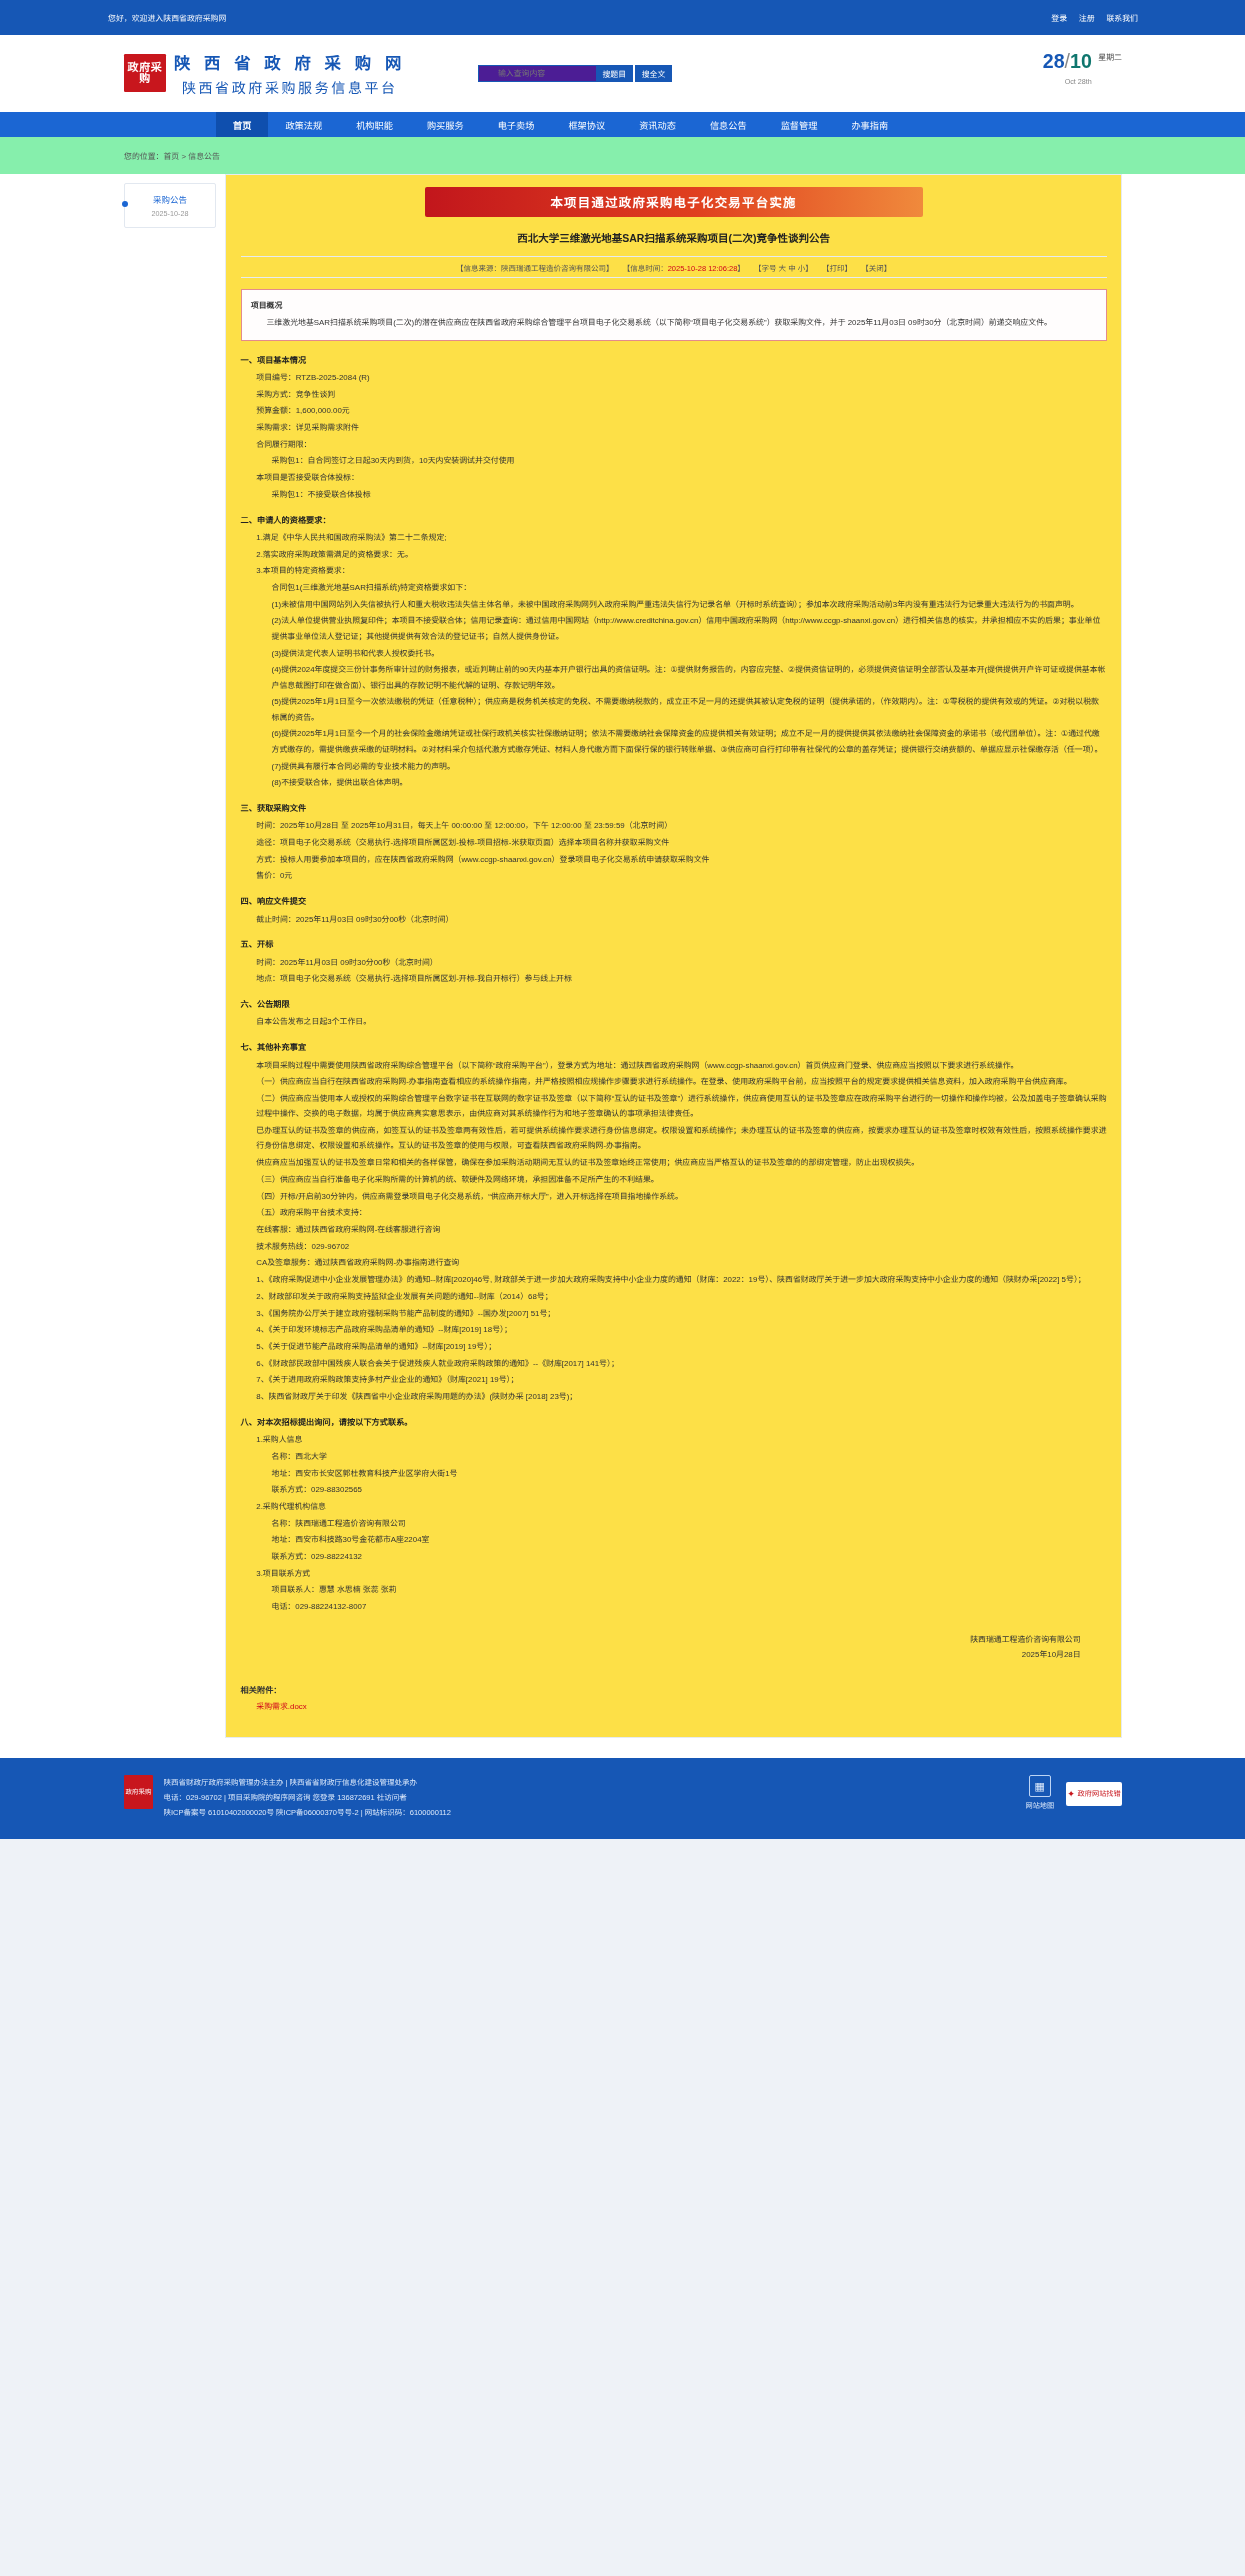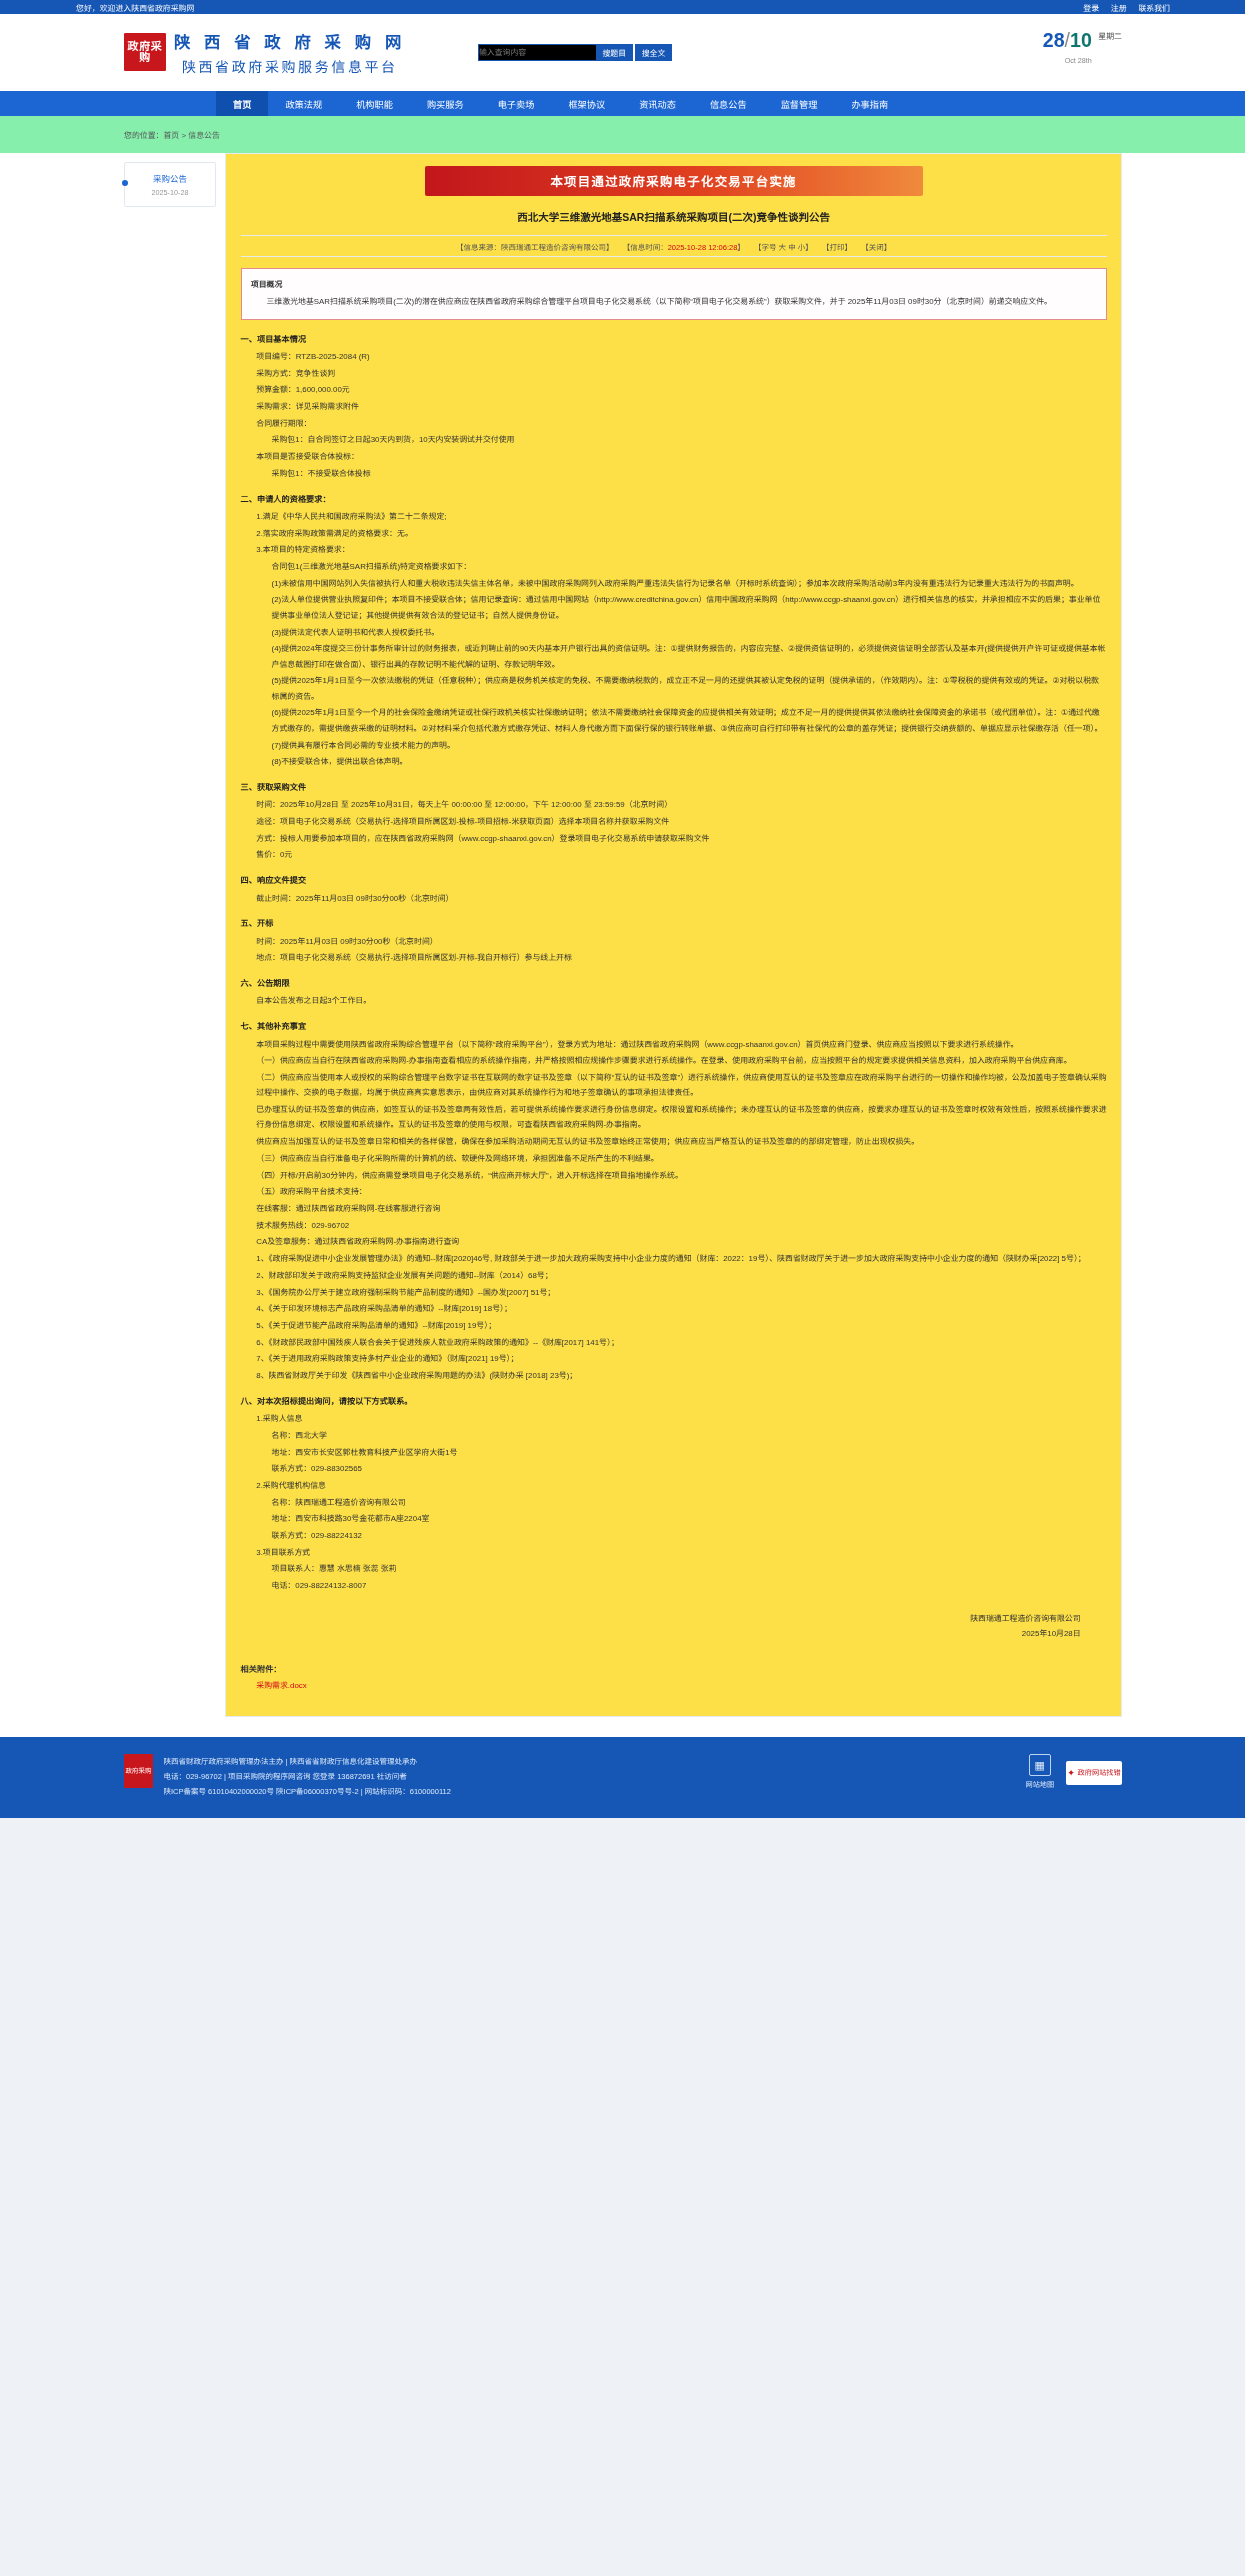--- a/index.html
+++ b/index.html
@@ -9,23 +9,23 @@
     width:1246px;
     font-family:"Liberation Sans","DejaVu Sans",sans-serif;
     background:#eef2f7;
     color:#333;
     font-size:8.5px;
   }
   .page { width:1246px; margin:0 auto; background:#ffffff; }
 
   
   .topbar {
-    height:14px; background:#1657b5; color:#ffffff;
+    height:35px; background:#1657b5; color:#ffffff;
     display:flex; align-items:center; justify-content:space-between;
-    padding:0 76px; font-size:7.9px;
+    padding:0 108px; font-size:7.9px;
   }
   .topbar .left { opacity:.95; }
   .topbar .right { display:flex; gap:11.8px; align-items:center; }
   .topbar .right span { cursor:pointer; }
 
   
   .header {
     background:#ffffff; height:77px;
     display:flex; align-items:center; padding:0 124px;
     position:relative;
@@ -41,23 +41,23 @@
     font-size:16.4px; font-weight:bold; color:#1657b5; letter-spacing:4.6px;
   }
   .logo-text .l2 {
     font-size:14px; color:#1657b5; letter-spacing:2.6px; margin-top:3.9px;margin-left:8px;
   }
   .search-area {
     display:flex; align-items:center; margin-left:72px;
   }
   .search-input {
     width:118px; height:17px; border:0.7px solid #1657b5; border-right:none;
-    padding:0 0; font-size:7.9px; color:#999; outline:none;
+    padding:0 19px; font-size:7.9px; color:#999; outline:none;
     font-family:"Liberation Sans","DejaVu Sans",sans-serif;
-    background:#000000;
+    background:#4c1d95;
   }
   .btn-blue {
     height:17px; padding:0 6.5px; background:#1657b5; color:#fff;
     border:none; font-size:7.9px; cursor:pointer; margin-left:2.6px;
     font-family:"Liberation Sans","DejaVu Sans",sans-serif;
   }
   .btn-blue.first { margin-left:0; }
   .date-block {
     position:absolute; right:124px; top:17px;
     display:flex; align-items:flex-start; gap:6.5px;

